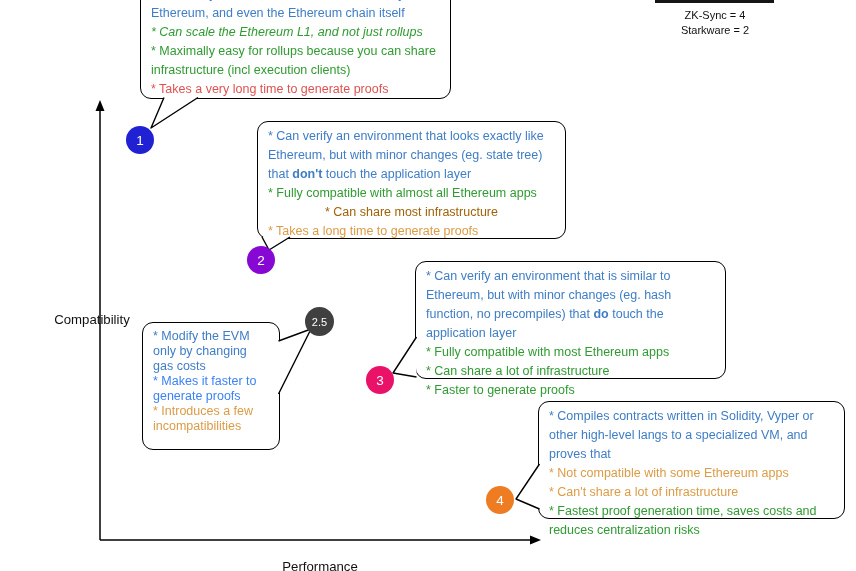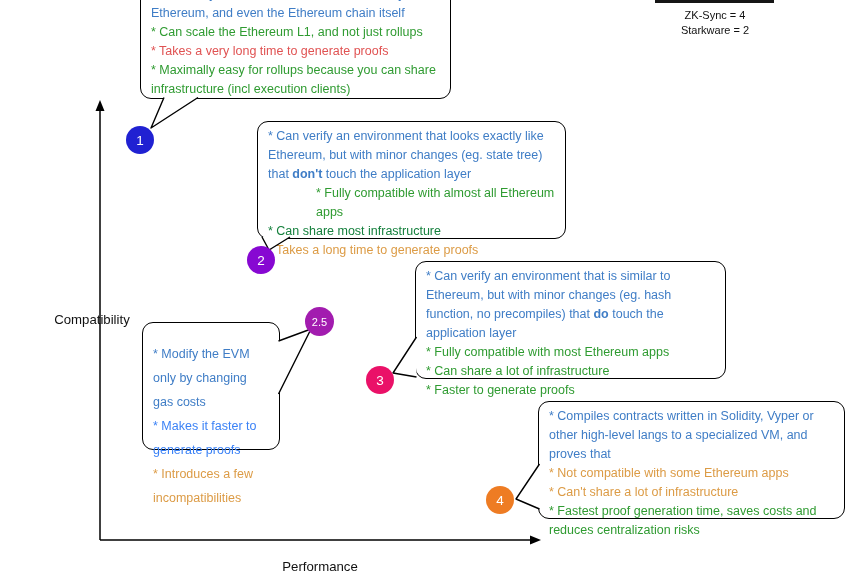--- a/index.html
+++ b/index.html
@@ -6,21 +6,21 @@
   .canvas{
     position:relative;width:856px;height:571px;overflow:hidden;background:#ffffff;
     font-family:"Liberation Sans",sans-serif;
   }
   .overlay{position:absolute;left:0;top:0;width:856px;height:571px;z-index:2;pointer-events:none;}
   .callout{
     position:absolute;z-index:1;background:#ffffff;border:1.4px solid #000;
     border-radius:11px;padding:5px 10px 0 10px;box-sizing:border-box;
     font-size:12.5px;line-height:19px;
   }
-  .callout.small{line-height:24px;padding-top:19px;}
+  .callout.small{line-height:15px;padding-top:6px;}
   .pt span{white-space:normal;}
   .circle{
     position:absolute;z-index:3;width:28px;height:28px;border-radius:50%;
     display:flex;align-items:center;justify-content:center;
     color:#ffffff;font-size:13.5px;
   }
   .circle.small-label{font-size:11px;}
   .axis-label{position:absolute;z-index:1;color:#111;font-size:13.2px;text-align:center;}
   .examples{
     position:absolute;z-index:1;left:600px;top:8px;width:230px;text-align:center;
@@ -50,29 +50,29 @@
 
   <div class="cutbar"></div>
 
   <div class="examples">
     <div>ZK-Sync = 4</div>
     <div>Starkware = 2</div>
   </div>
 
   <div class="callout" style="left:140px;top:-21px;width:311px;height:120px;">
       <div class="pt" style="color: rgb(63, 125, 198);"><span>* Can verify an environment that looks exactly like Ethereum, and even the Ethereum chain itself</span></div>
-      <div class="pt" style="color: rgb(47, 155, 49);"><span>* Can scale the Ethereum L1, and not just rollups</span></div>
+      <div class="pt" style="color: rgb(47, 155, 49); font-style: italic;"><span>* Can scale the Ethereum L1, and not just rollups</span></div>
+      <div class="pt" style="color: rgb(47, 155, 49);"><span>* Maximally easy for rollups because you can share infrastructure (incl execution clients)</span></div>
       <div class="pt" style="color: rgb(224, 82, 82);"><span>* Takes a very long time to generate proofs</span></div>
-      <div class="pt" style="color: rgb(47, 155, 49);"><span>* Maximally easy for rollups because you can share infrastructure (incl execution clients)</span></div>
     </div>
 
   <div class="callout" style="left:257px;top:121px;width:309px;height:118px;">
       <div class="pt" style="color: rgb(63, 125, 198);"><span>* Can verify an environment that looks exactly like Ethereum, but with minor changes (eg. state tree) that </span><span style="font-weight: bold;">don't</span><span> touch the application layer</span></div>
-      <div class="pt" style="color: rgb(47, 155, 49); margin-left: 48px;"><span>* Fully compatible with almost all Ethereum apps</span></div>
-      <div class="pt" style="color: #15803d;"><span>* Can share most infrastructure</span></div>
+      <div class="pt" style="color: rgb(47, 155, 49);"><span>* Fully compatible with almost all Ethereum apps</span></div>
+      <div class="pt" style="color: #a16207; text-align: center;"><span>* Can share most infrastructure</span></div>
       <div class="pt" style="color: rgb(220, 155, 69);"><span>* Takes a long time to generate proofs</span></div>
     </div>
 
   <div class="callout small" style="left:142px;top:322px;width:138px;height:128px;">
       <div class="pt" style="color: rgb(63, 125, 198);"><span>* Modify the EVM only by changing gas costs</span></div>
       <div class="pt" style="color: #3b82f6;"><span>* Makes it faster to generate proofs</span></div>
       <div class="pt" style="color: rgb(220, 155, 69);"><span>* Introduces a few incompatibilities</span></div>
     </div>
 
   <div class="callout" style="left:538px;top:401px;width:307px;height:118px;">
@@ -88,21 +88,21 @@
       <div class="pt" style="color: rgb(47, 155, 49);"><span>* Can share a lot of infrastructure</span></div>
       <div class="pt" style="color: rgb(47, 155, 49);"><span>* Faster to generate proofs</span></div>
     </div>
 
   <div class="circle" style="left: 126px; top: 126px; background: rgb(32, 33, 210);">
     <span>1</span>
   </div>
   <div class="circle" style="left: 247px; top: 246px; background: rgb(135, 8, 210);">
     <span>2</span>
   </div>
-  <div class="circle small-label" style="left: 305px; top: 307px; width: 29px; height: 29px; background: #a21caf;">
+  <div class="circle small-label" style="left: 305px; top: 307px; width: 29px; height: 29px; background: #404040;">
     <span>2.5</span>
   </div>
   <div class="circle" style="left: 366px; top: 366px; background: rgb(234, 17, 104);">
     <span>3</span>
   </div>
   <div class="circle" style="left: 486px; top: 486px; background: rgb(238, 124, 35);">
     <span>4</span>
   </div>
 
   <div class="axis-label" style="left:0;top:312px;width:96px;padding-left:44px;">Compatibility</div>

